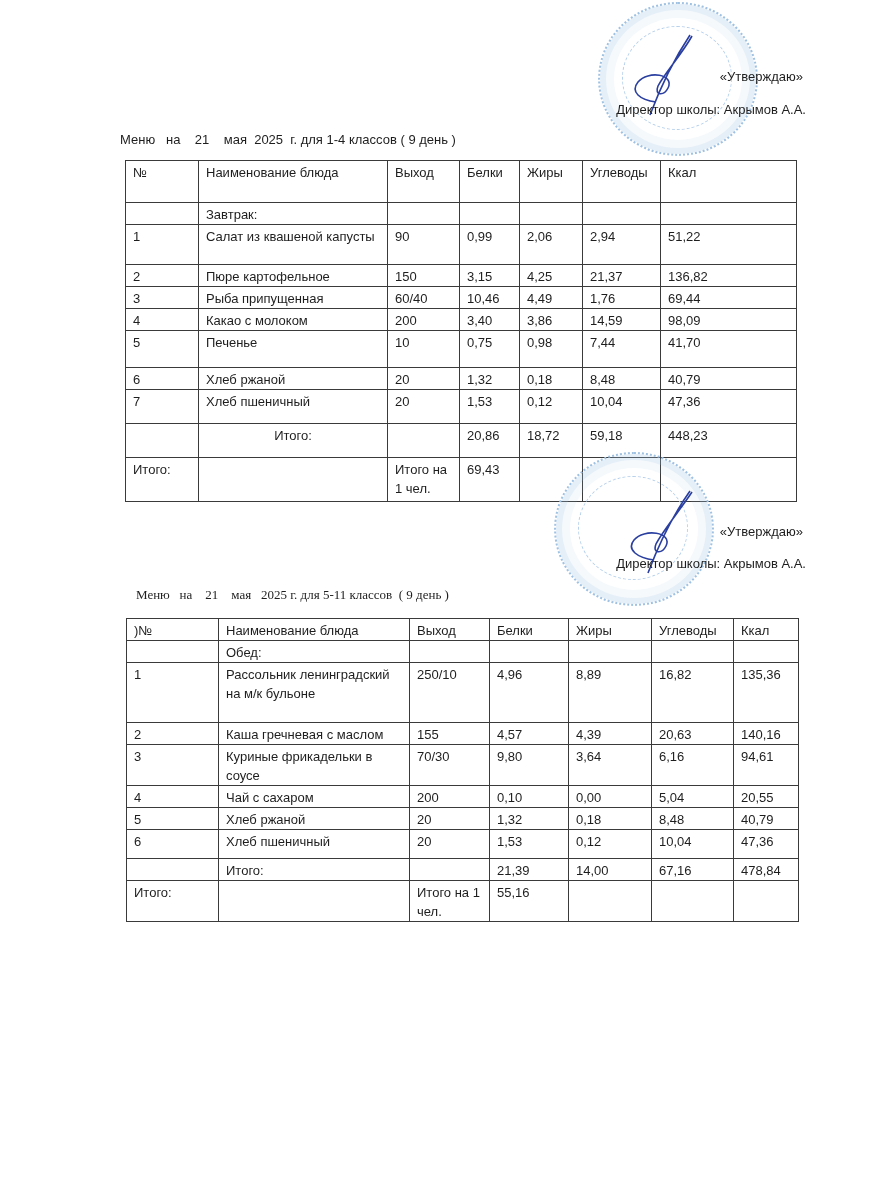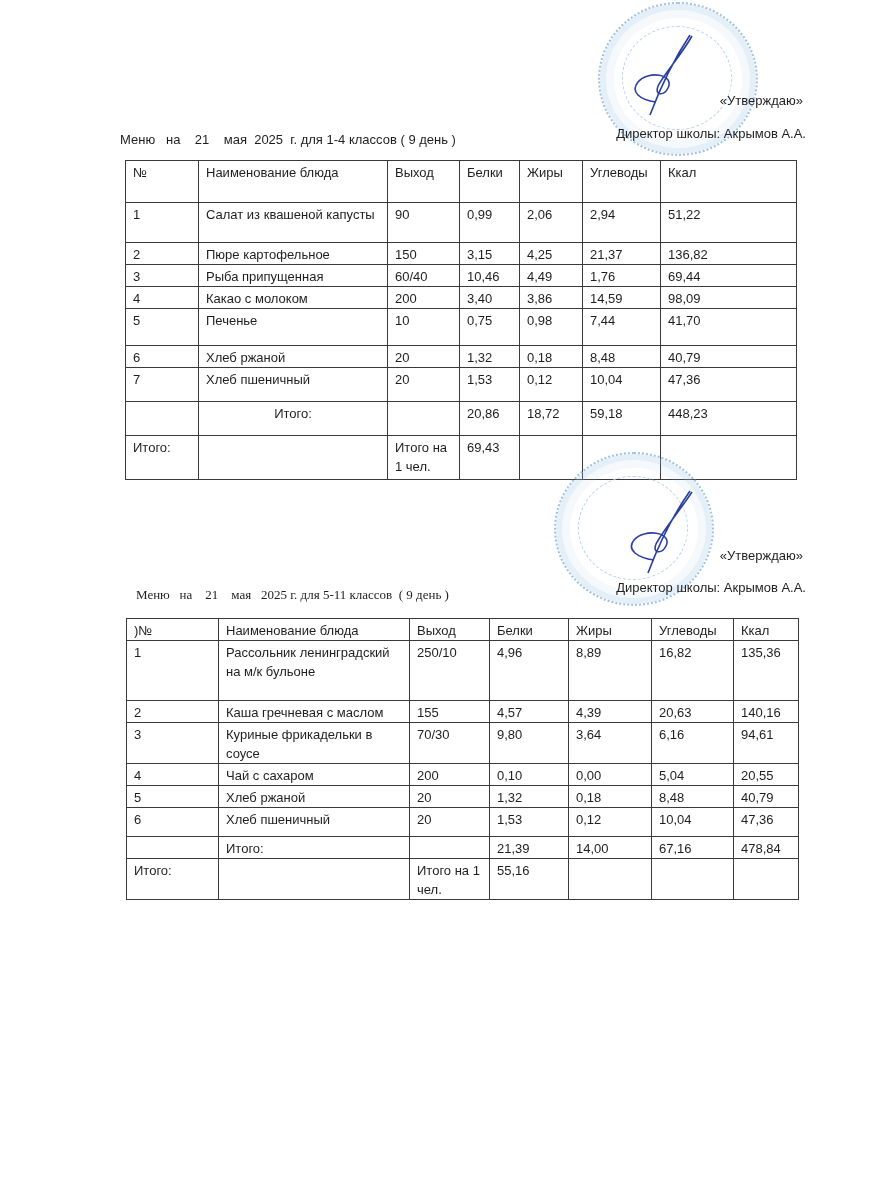--- a/index.html
+++ b/index.html
@@ -1,19 +1,19 @@
 <!DOCTYPE html>
 <html><head>
 <meta charset="utf-8">
 <style>
   html, body { margin:0; padding:0; background:#ffffff; }
   body { width:873px; height:1200px; position:relative; overflow:hidden;
          font-family:"Liberation Sans", "DejaVu Sans", sans-serif; color:#1e1e1e; font-size:13px; }
   .abs { position:absolute; }
-  .approve { text-align:left; font-size:13px; line-height:16px;margin-top:24px; }
+  .approve { text-align:left; font-size:13px; line-height:16px; }
   .stamp { position:absolute; border-radius:50%; border:2px dotted #9fc1e2;
            box-shadow: inset 0 0 0 6px rgba(160,195,230,0.18), inset 0 0 0 14px rgba(160,195,230,0.10); }
   .stamp-inner { position:absolute; border-radius:50%; border:1px dashed #b7d1ec; }
   .sig { position:absolute; }
   .title { font-size:13px; white-space:pre; }
   table { position:absolute; border-collapse:collapse; table-layout:fixed; }
   td { border:1px solid #3a3a3a; vertical-align:top; padding:2px 7px 0 7px; font-size:13px; line-height:19px; }
   td.center { text-align:center; }
 </style>
 </head>
@@ -42,20 +42,29 @@
   <tbody>
       <tr style="height:42px">
     <td>№</td>
     <td>Наименование блюда</td>
     <td>Выход</td>
     <td>Белки</td>
     <td>Жиры</td>
     <td>Углеводы</td>
     <td>Ккал</td>
   </tr>
+  <tr style="height:20px">
+    <td></td>
+        <td>Завтрак:</td>
+        <td></td>
+        <td></td>
+        <td></td>
+        <td></td>
+        <td></td>
+  </tr>
   <tr style="height:40px">
     <td>1</td>
     <td>Салат из квашеной капусты</td>
     <td>90</td>
     <td>0,99</td>
     <td>2,06</td>
     <td>2,94</td>
     <td>51,22</td>
   </tr>
   <tr style="height:20px">
@@ -156,20 +165,29 @@
   <tbody>
       <tr style="height:20px">
     <td>)№</td>
     <td>Наименование блюда</td>
     <td>Выход</td>
     <td>Белки</td>
     <td>Жиры</td>
     <td>Углеводы</td>
     <td>Ккал</td>
   </tr>
+  <tr style="height:20px">
+    <td></td>
+        <td>Обед:</td>
+        <td></td>
+        <td></td>
+        <td></td>
+        <td></td>
+        <td></td>
+  </tr>
   <tr style="height:60px">
     <td>1</td>
     <td>Рассольник ленинградский на м/к бульоне</td>
     <td>250/10</td>
     <td>4,96</td>
     <td>8,89</td>
     <td>16,82</td>
     <td>135,36</td>
   </tr>
   <tr style="height:20px">

